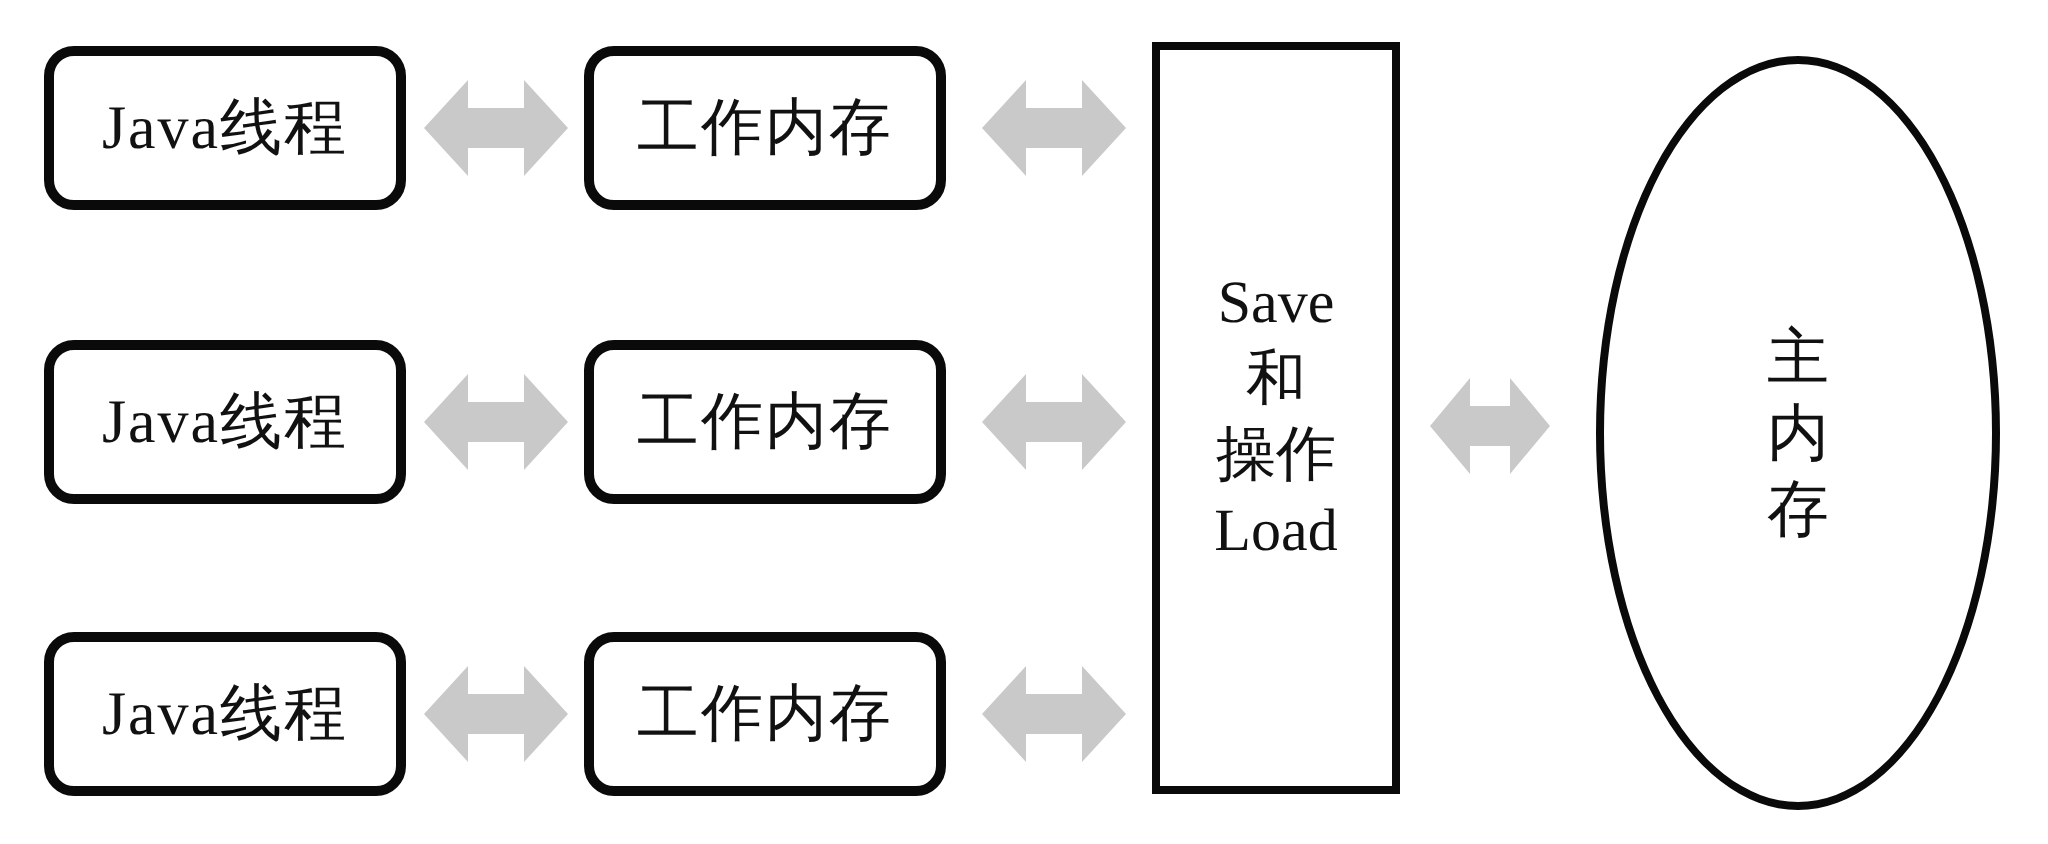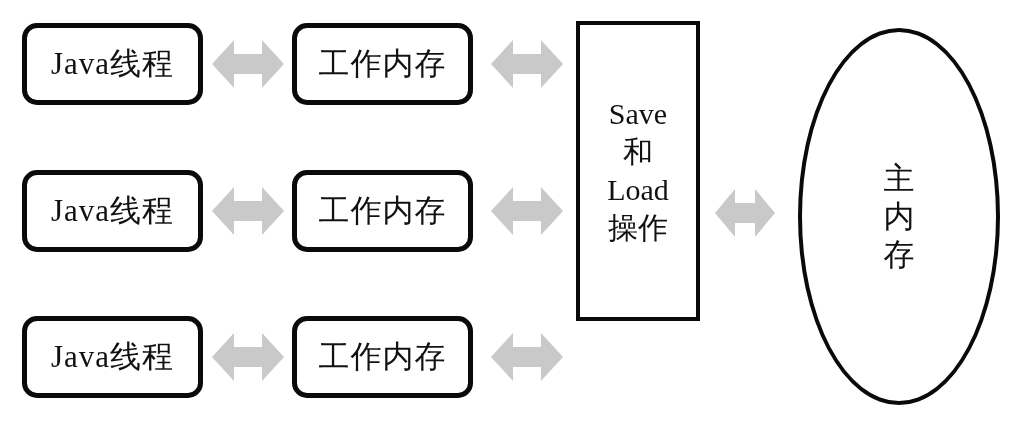--- a/index.html
+++ b/index.html
@@ -46,21 +46,21 @@
   .arrow-row-1 { top: 187px; }
   .arrow-row-2 { top: 333px; }
   .arrow-main { left: 715px; top: 189px; }
 
   .saveload {
     position: absolute;
     box-sizing: border-box;
     left: 576px;
     top: 21px;
     width: 124px;
-    height: 300px;
+    height: 376px;
     border: 4px solid #0a0a0a;
     background: #ffffff;
     display: flex;
     flex-direction: column;
     align-items: center;
     justify-content: center;
     font-size: 30px;
     line-height: 38px;
     text-align: center;
   }
@@ -124,22 +124,22 @@
   <svg class="arrow arrow-col-b arrow-row-1" width="72" height="48" viewBox="0 0 72 48">
     <polygon points="0,24 22,0 22,14 50,14 50,0 72,24 50,48 50,34 22,34 22,48" fill="#c9c9c9"></polygon>
   </svg>
   <svg class="arrow arrow-col-b arrow-row-2" width="72" height="48" viewBox="0 0 72 48">
     <polygon points="0,24 22,0 22,14 50,14 50,0 72,24 50,48 50,34 22,34 22,48" fill="#c9c9c9"></polygon>
   </svg>
 
   <div class="saveload">
     <div>Save</div>
     <div>和</div>
+    <div>操作</div>
     <div>Load</div>
-    <div>操作</div>
   </div>
 
   <svg class="arrow arrow-main" width="60" height="48" viewBox="0 0 60 48">
     <polygon points="0,24 20,0 20,14 40,14 40,0 60,24 40,48 40,34 20,34 20,48" fill="#c9c9c9"></polygon>
   </svg>
 
   <div class="main-memory">
     <div>主</div>
     <div>内</div>
     <div>存</div>

